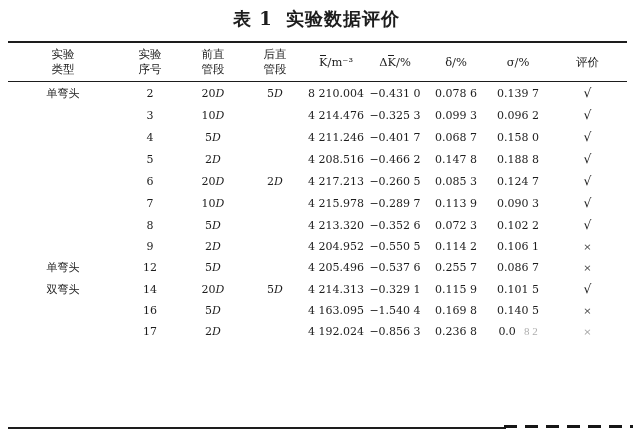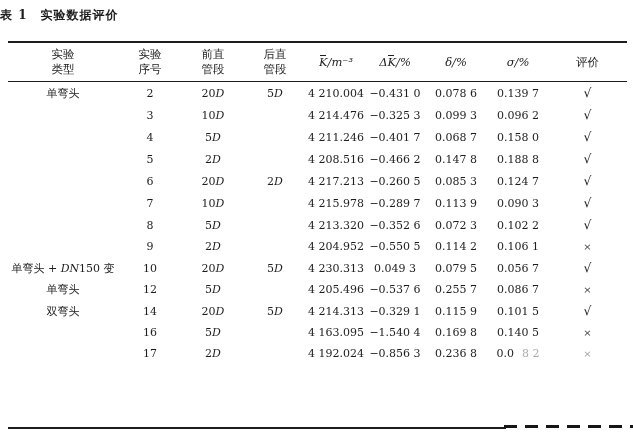--- a/index.html
+++ b/index.html
@@ -5,48 +5,48 @@
   html,body{margin:0;padding:0;}
   body{
     width:633px;height:442px;background:#ffffff;
     font-family:"DejaVu Serif","Liberation Serif",serif;
     color:#1d1d1d;
     -webkit-font-smoothing:antialiased;
   }
   .page{position:relative;width:633px;height:442px;overflow:hidden;background:#fff;}
   .title{
     position:absolute;top:7px;left:0;width:633px;
-    font-weight:bold;font-size:12px;letter-spacing:1px;
+    text-align:center;font-weight:bold;font-size:18px;letter-spacing:1px;
   }
   .title .gap{display:inline-block;width:13px;}
   table{
     position:absolute;left:8px;top:41px;width:619px;
     border-collapse:collapse;table-layout:fixed;
   }
   thead th{
     border-top:2px solid #1d1d1d;
     border-bottom:1.7px solid #1d1d1d;
     font-weight:normal;font-size:11.5px;line-height:15px;
     height:34px;padding:2px 0;text-align:center;vertical-align:middle;
     white-space:nowrap;
   }
   tbody td{
     height:21px;padding:0;font-size:11px;line-height:21px;
     text-align:center;vertical-align:middle;white-space:nowrap;overflow:visible;
   }
-  .math{font-style:italic;text-align:right;}
+  .math{text-align:right;}
   .kbar{position:relative;display:inline-block;}
   .kbar::before{
     content:"";position:absolute;top:0;left:1px;right:2px;
     border-top:1.2px solid currentColor;
   }
   i{font-style:italic;}
   .mark{font-size:12.5px;display:inline-block;}
   .cross{font-size:10px;color:#3a3a3a;}
-  .faded{opacity:.38;margin-left:8px;}
+  .faded{opacity:.38;margin-left:8px;font-family:Liberation Serif, serif;}
   .faded-mark{opacity:.5;}
   .bottom-rule{
     position:absolute;left:8px;top:427px;width:498px;height:2px;
     background:#1d1d1d;
   }
   .dash-rule{
     position:absolute;left:504px;top:425px;width:129px;height:3px;
     background:repeating-linear-gradient(90deg,#161616 0 13px,transparent 13px 21px);
   }
 </style>
@@ -82,21 +82,21 @@
           <th><span class="math">σ/%</span></th>
           <th>评价</th>
         </tr>
     </thead>
     <tbody id="tbody">
         <tr>
           <td>单弯头</td>
           <td>2</td>
           <td>20<i>D</i></td>
           <td>5<i>D</i></td>
-          <td>4 210.004</td>
+          <td>8 210.004</td>
           <td>−0.431 0</td>
           <td>0.078 6</td>
           <td>0.139 7</td>
           <td><span class="mark">√</span></td>
         </tr>
         <tr>
           <td></td>
           <td>3</td>
           <td>10<i>D</i></td>
           <td></td>
@@ -166,31 +166,20 @@
           <td>9</td>
           <td>2<i>D</i></td>
           <td></td>
           <td>4 204.952</td>
           <td>−0.550 5</td>
           <td>0.114 2</td>
           <td>0.106 1</td>
           <td><span class="mark cross">×</span></td>
         </tr>
         <tr>
-          <td>单弯头 + <i>DN</i>150 变</td>
-          <td>10</td>
-          <td>20<i>D</i></td>
-          <td>5<i>D</i></td>
-          <td>4 230.313</td>
-          <td>0.049 3</td>
-          <td>0.079 5</td>
-          <td>0.056 7</td>
-          <td><span class="mark">√</span></td>
-        </tr>
-        <tr>
           <td>单弯头</td>
           <td>12</td>
           <td>5<i>D</i></td>
           <td></td>
           <td>4 205.496</td>
           <td>−0.537 6</td>
           <td>0.255 7</td>
           <td>0.086 7</td>
           <td><span class="mark cross">×</span></td>
         </tr>

